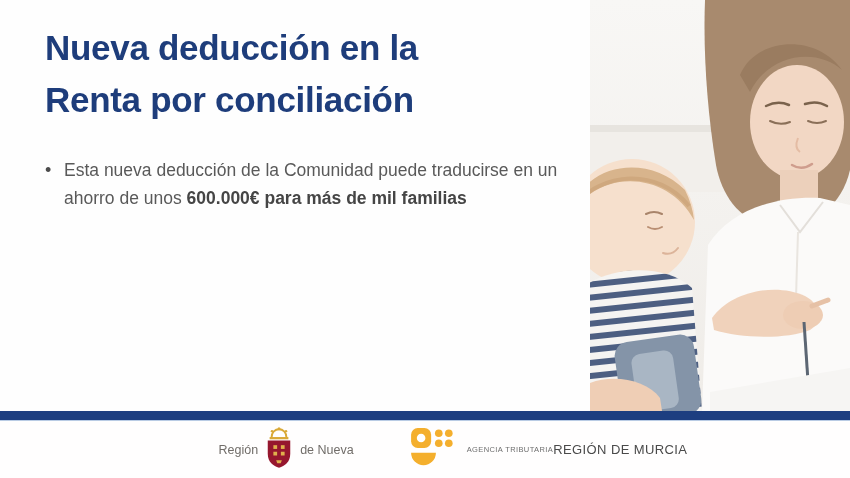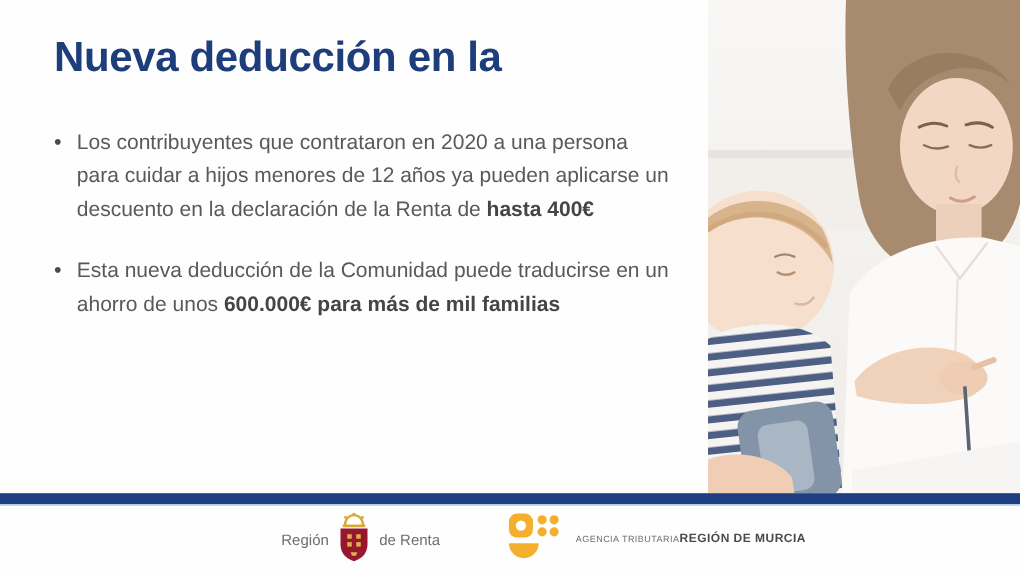--- a/index.html
+++ b/index.html
@@ -44,34 +44,34 @@
     transform:none;
   }
   .footer-inner { display:flex; align-items:center; gap:56px; margin-left:56px; }
 
   .murcia-logo { display:flex; align-items:center; gap:6px; }
   .murcia-text { font-size:12.5px; color:#716d69; }
 
   .agencia-logo { display:flex; align-items:center; gap:9px; }
   .agencia-text { display:flex; flex-direction:row; justify-content:center; line-height:10px; }
   .agencia-line1 { font-size:7.5px; letter-spacing:0.4px; color:#6e6e6e; }
-  .agencia-line2 { font-size:10px; letter-spacing:0.4px; color:#4a4a4a; font-weight:700; }
+  .agencia-line2 { font-size:13px; letter-spacing:0.4px; color:#4a4a4a; font-weight:400; }
 </style>
 </head>
 <body>
 
 <div class="slide">
 
   <div class="content">
     <div class="title">
       <div>Nueva deducción en la</div>
+      <div>Renta por conciliación</div>
     </div>
 
     <ul class="bullets">
-      <li><span>Los contribuyentes que contrataron en 2020 a una persona para cuidar a hijos menores de 12 años ya pueden aplicarse un descuento en la declaración de la Renta de </span><span class="b">hasta 400€</span><span></span></li>
       <li><span>Esta nueva deducción de la Comunidad puede traducirse en un ahorro de unos </span><span class="b">600.000€ para más de mil familias</span><span></span></li>
     </ul>
   </div>
 
   <div class="photo">
     <svg viewBox="0 0 260 411" width="260" height="411" aria-hidden="true">
       <defs>
         <pattern id="stripes" width="10" height="13" patternUnits="userSpaceOnUse" patternTransform="rotate(-6)">
           <rect width="10" height="13" fill="#f5f4f2"></rect>
           <rect y="7" width="10" height="6" fill="#4d5f82"></rect>
@@ -148,21 +148,21 @@
             <path d="M4,15 h24 v14 c0,9 -6,13 -12,15 c-6,-2 -12,-6 -12,-15 z" fill="#96172e"></path>
             <g fill="#e0b04c">
               <rect x="10" y="20" width="4" height="4"></rect>
               <rect x="18" y="20" width="4" height="4"></rect>
               <rect x="10" y="27" width="4" height="4"></rect>
               <rect x="18" y="27" width="4" height="4"></rect>
               <path d="M13,36 h6 l-1.2,3.2 h-3.6 z"></path>
             </g>
           </svg>
         </span>
-        <span class="murcia-text">de Renta</span>
+        <span class="murcia-text">de Nueva</span>
       </div>
 
       <div class="agencia-logo">
         <span>
           <svg viewBox="0 0 50 44" width="48" height="42" aria-hidden="true">
             <g fill="#f4af2d">
               <rect x="1" y="1" width="21" height="21" rx="7"></rect>
               <circle cx="30" cy="6.5" r="4"></circle>
               <circle cx="40.5" cy="6.5" r="4"></circle>
               <circle cx="30" cy="17" r="4"></circle>

